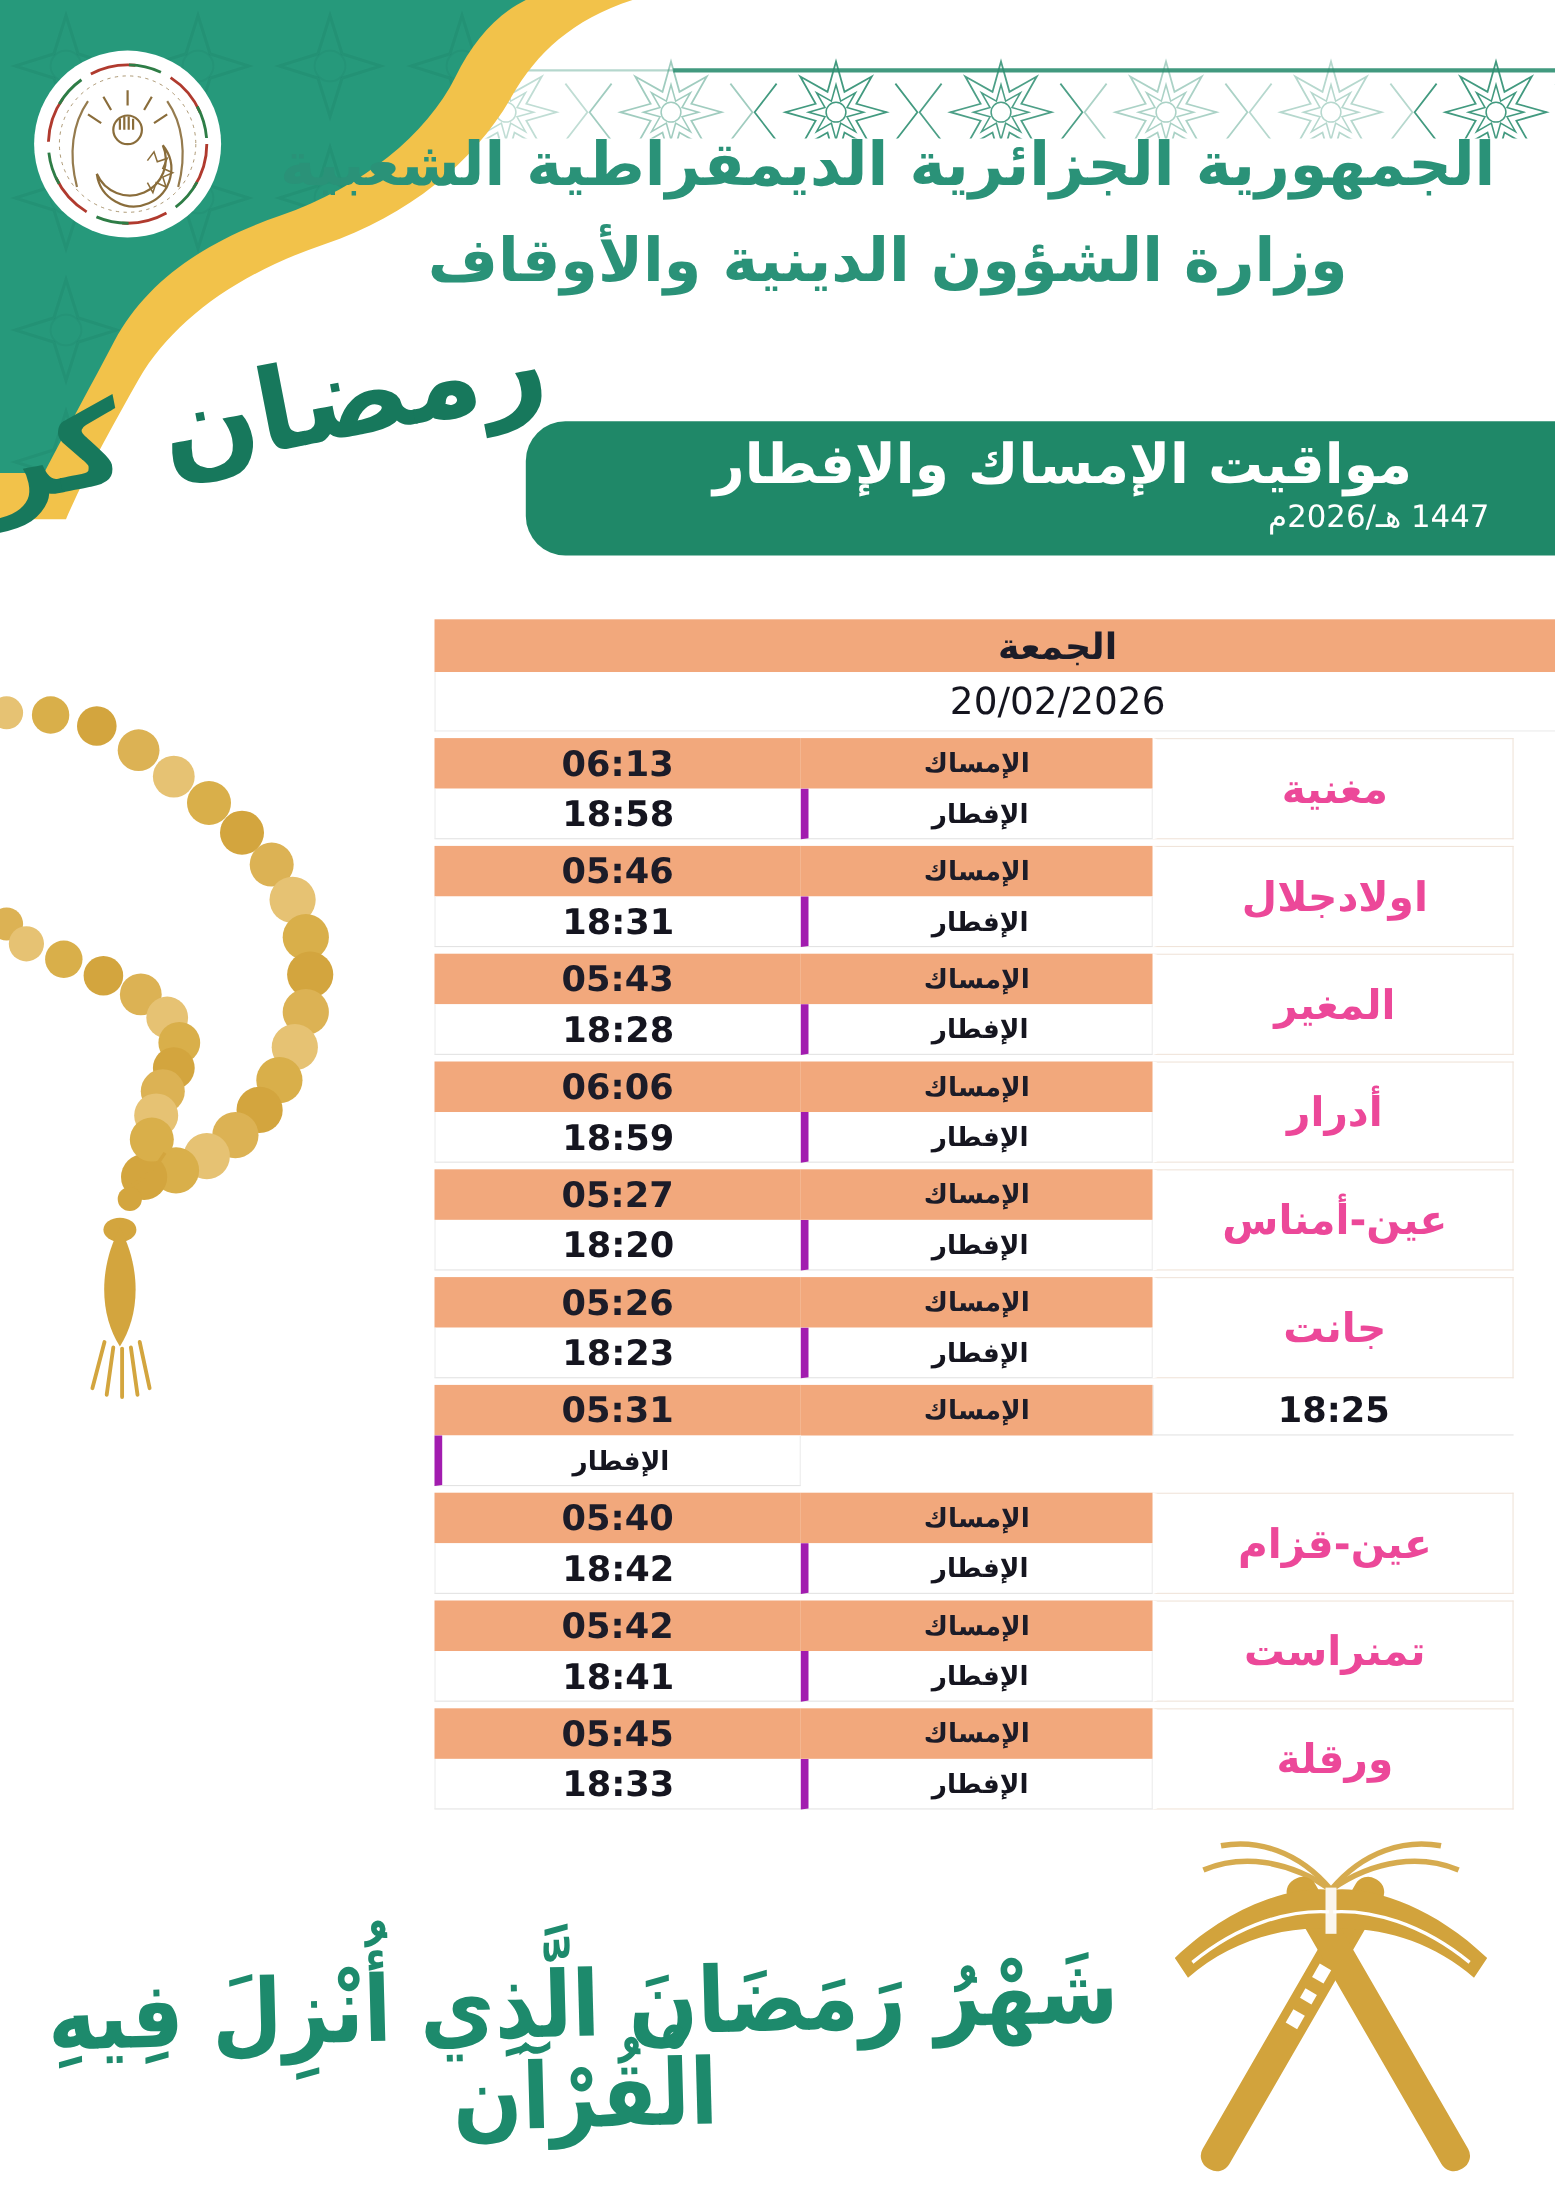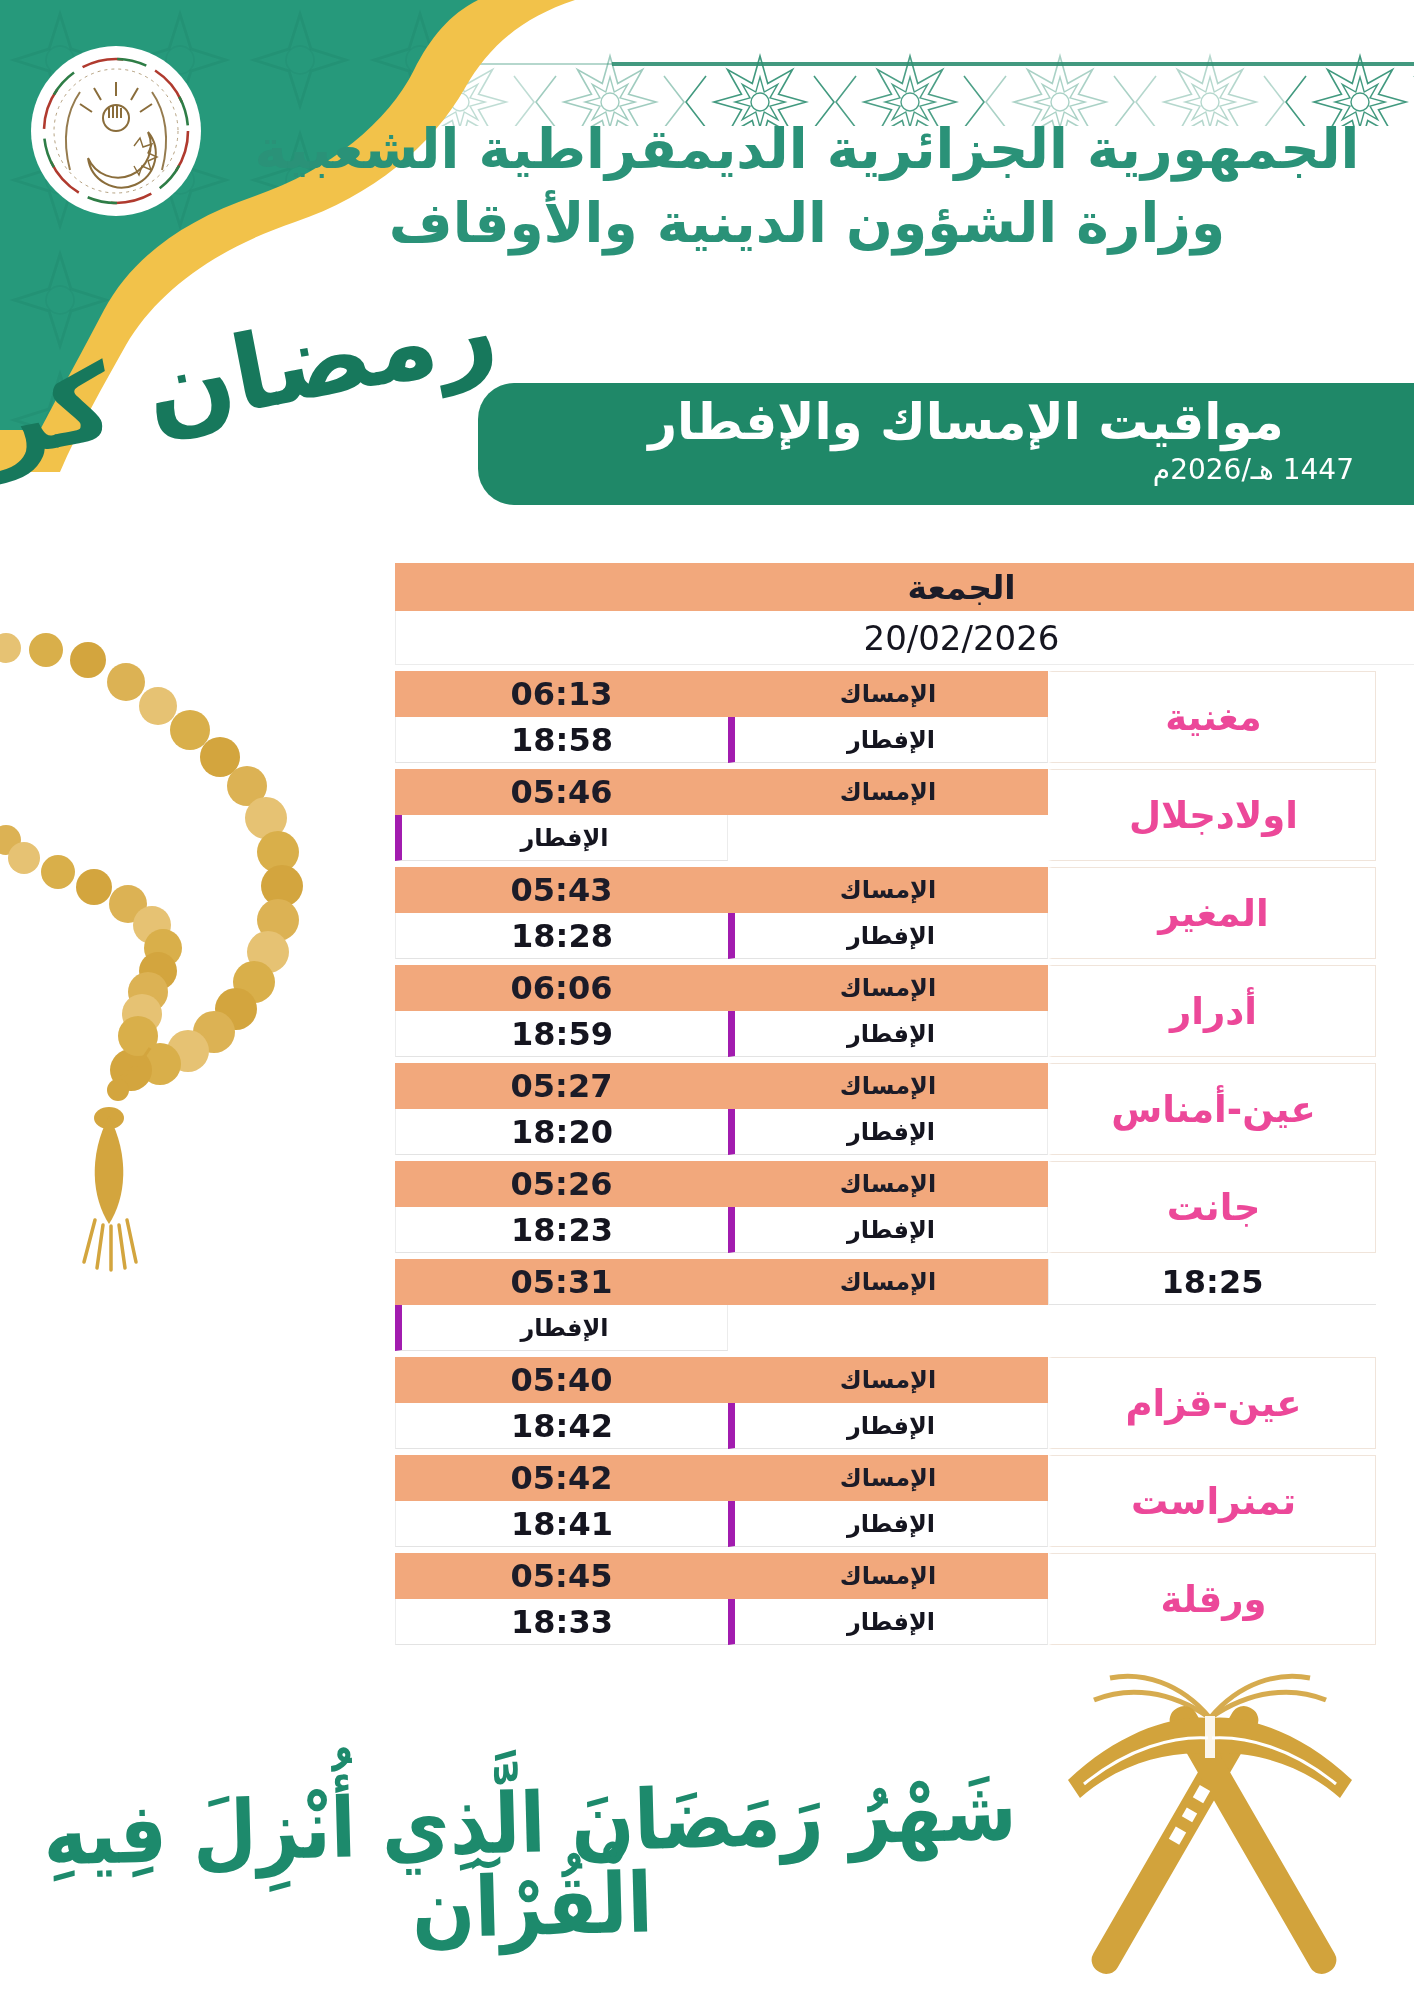--- a/index.html
+++ b/index.html
@@ -6,21 +6,21 @@
   .canvas{
     position:relative;width:1414px;height:2000px;background:#ffffff;overflow:hidden;
     font-family:"DejaVu Sans",sans-serif;
   }
   svg{display:block;}
   .abs{position:absolute;}
 
   
   .titles{left:200px;top:118px;width:1214px;text-align:center;direction:rtl;color:var(--teal);}
   .title-line1{font-size:55px;font-weight:bold;line-height:1.15;}
-  .title-line2{font-size:55px;font-weight:bold;line-height:1.15;margin-top:11px;}
+  .title-line2{font-size:55px;font-weight:bold;line-height:1.15;margin-top:24px;}
 
   
   .banner{
     left:478px;top:383px;width:976px;height:122px;background:var(--banner-green);
     border-radius:36px;color:#ffffff;direction:rtl;box-sizing:border-box;padding-top:10px;
   }
   .banner-title{font-size:50px;font-weight:bold;text-align:center;letter-spacing:0;}
   .banner-year{font-size:28px;text-align:right;padding-right:100px;margin-top:2px;direction:rtl;}
 
   
@@ -185,20 +185,21 @@
       <div class="cell cell-imsak label">الإمساك</div>
       <div class="cell cell-city">مغنية</div>
       <div class="cell cell-iftar cell-time time-iftar">18:58</div>
       <div class="cell cell-iftar label label-iftar">الإفطار</div>
     </div>
 
     <div class="city-group">
       <div class="cell cell-imsak cell-time">05:46</div>
       <div class="cell cell-imsak label">الإمساك</div>
       <div class="cell cell-city">اولادجلال</div>
+      <div class="cell cell-iftar cell-time time-iftar">18:31</div>
       <div class="cell cell-iftar label label-iftar">الإفطار</div>
     </div>
 
     <div class="city-group">
       <div class="cell cell-imsak cell-time">05:43</div>
       <div class="cell cell-imsak label">الإمساك</div>
       <div class="cell cell-city">المغير</div>
       <div class="cell cell-iftar cell-time time-iftar">18:28</div>
       <div class="cell cell-iftar label label-iftar">الإفطار</div>
     </div>

